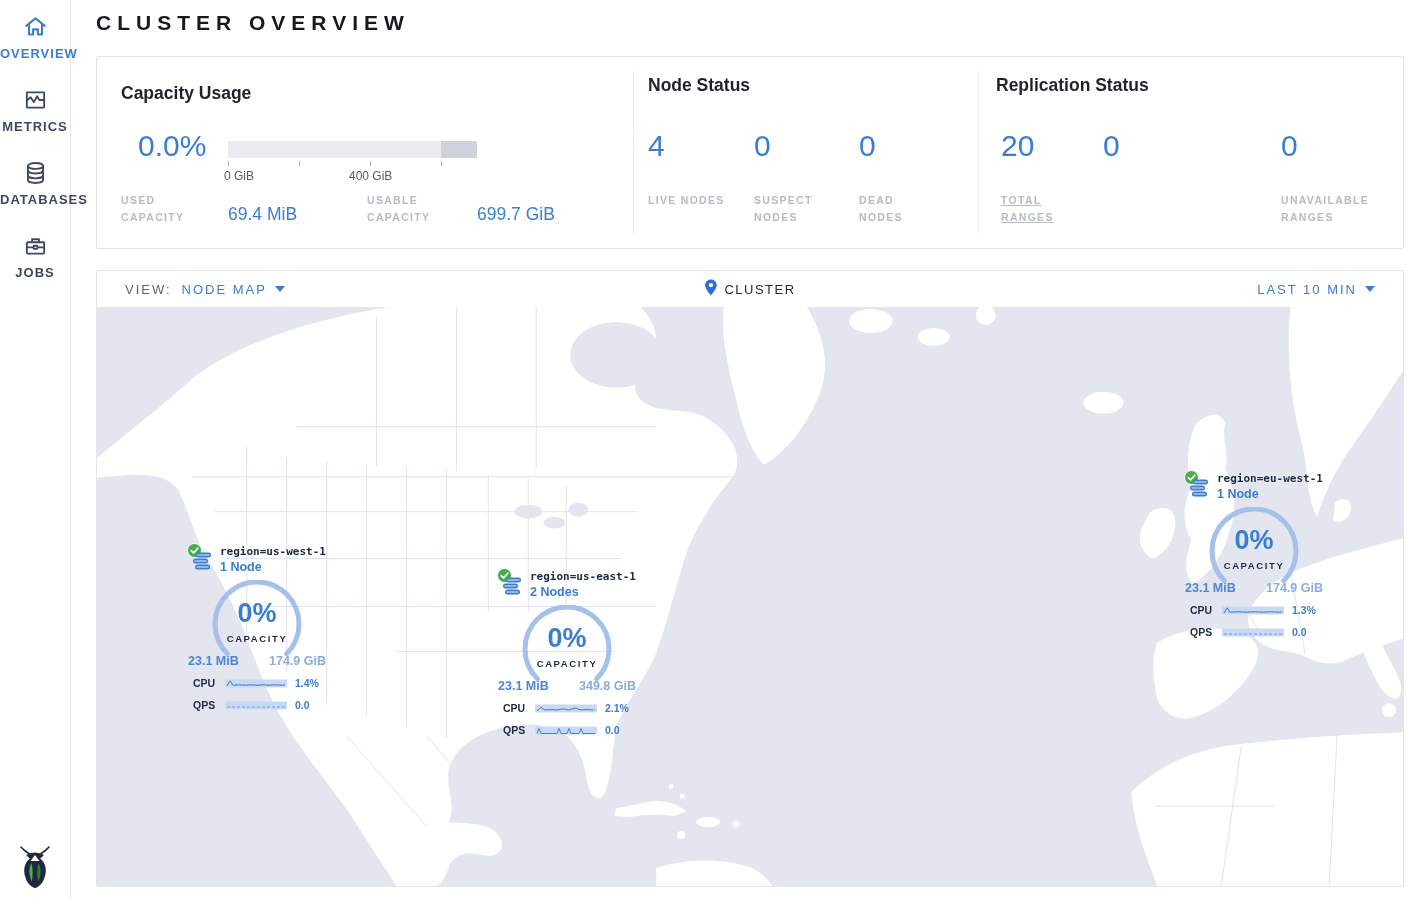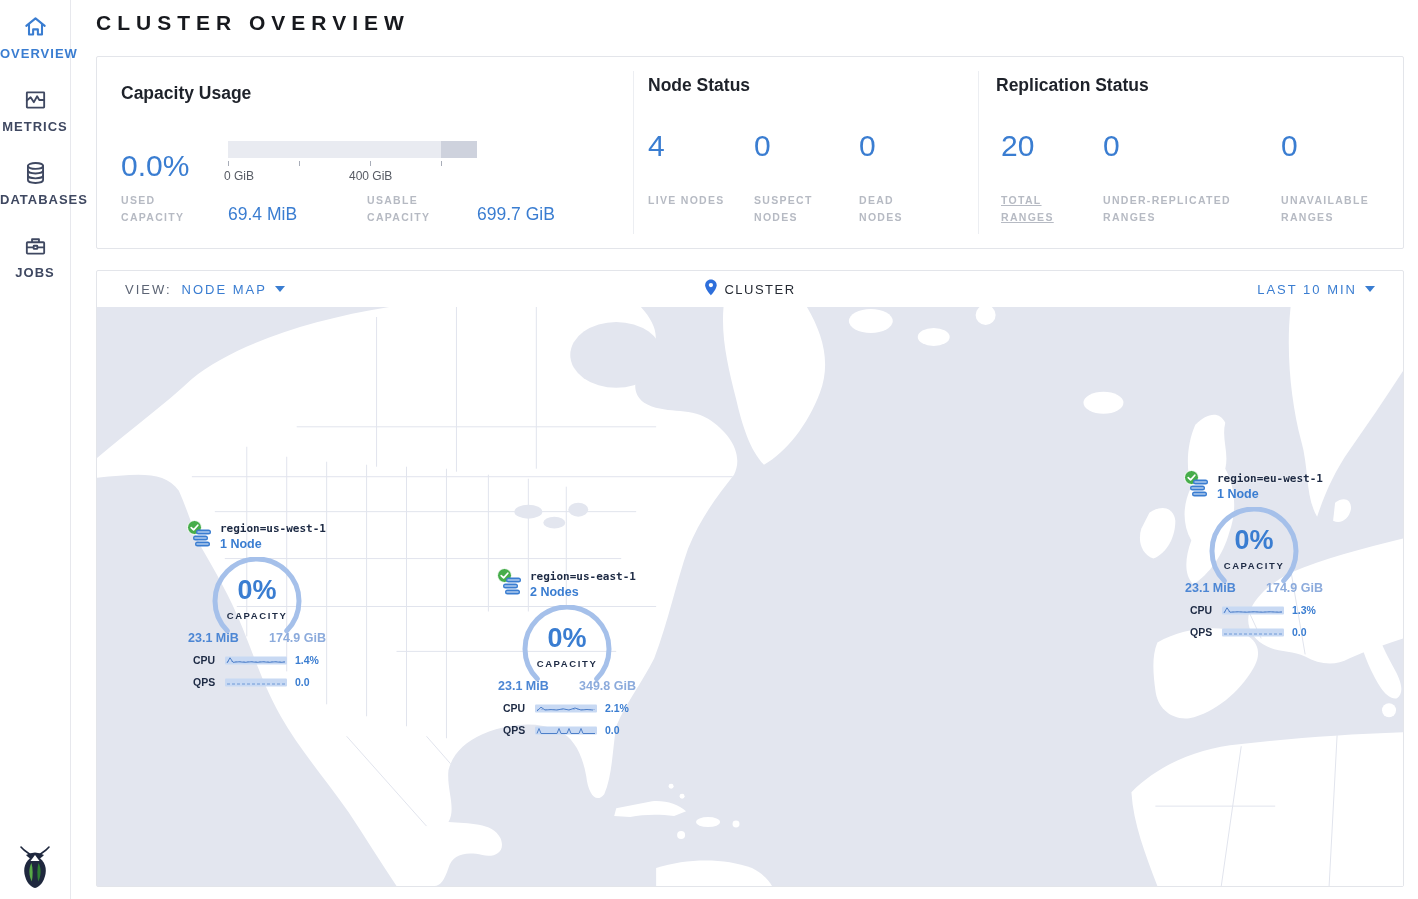--- a/index.html
+++ b/index.html
@@ -71,21 +71,21 @@
   .g-cap { position:absolute; left:0; right:0; top:53px; text-align:center;
     font-size:9.5px; font-weight:700; letter-spacing:1.6px; color:#1d2a44; }
   .m-vals { display:flex; justify-content:space-between; margin-top:-10px; padding:0 1px; }
   .m-used { font-size:12.5px; font-weight:700; color:#4c86d4; }
   .m-total { font-size:12.5px; font-weight:700; color:#8cabdc; }
   .m-row { display:flex; align-items:center; margin-top:6px; padding-left:6px; }
   .m-row + .m-row { margin-top:4px; }
   .m-metric { width:32px; font-size:10.5px; font-weight:700; color:#1d2a44; }
   .m-spark { flex:0 0 62px; margin-right:8px; }
   .m-mval { font-size:10.5px; font-weight:700; color:#3a7dd1; }
-  .marker-west { left:90px;  top:213px; }
+  .marker-west { left:90px;  top:236px; }
   .marker-east { left:400px; top:261px; }
   .marker-eu   { left:1087px; top:163px; }
 </style>
 </head>
 <body>
 
 <aside class="sidebar">
   <div class="nav-item active">
     <span>
       <svg width="27" height="26" viewBox="0 0 24 24" fill="none" stroke="#3a7dd1" stroke-width="1.9" stroke-linejoin="round" stroke-linecap="round">
@@ -140,21 +140,21 @@
   </div>
 </aside>
 
 <div class="main">
 
   <h1 class="page-title">CLUSTER OVERVIEW</h1>
 
   <section class="summary">
 
     <div class="abs sec-title" style="left:24px; top:26px;">Capacity Usage</div>
-    <div class="abs big-num" style="left:24px; top:72px;margin-top:20px;">0.0%</div>
+    <div class="abs big-num" style="left:41px; top:72px;">0.0%</div>
     <div class="abs cap-bar">
         <div class="dark"></div>
       </div>
     <div class="abs tick" style="left:131px;"></div>
     <div class="abs tick" style="left:202px;"></div>
     <div class="abs tick" style="left:273px;"></div>
     <div class="abs tick" style="left:344px;"></div>
     <div class="abs tick-lbl" style="left:127px;">0 GiB</div>
     <div class="abs tick-lbl" style="left:252px;">400 GiB</div>
     <div class="abs gray-lbl" style="left:24px; top:135px; width:92px;">USED CAPACITY</div>
@@ -172,21 +172,20 @@
     <div class="abs gray-lbl" style="left:657px; top:135px; width:80px;">SUSPECT NODES</div>
     <div class="abs gray-lbl" style="left:762px; top:135px; width:80px;">DEAD NODES</div>
 
     <div class="abs v-div" style="left:881px;"></div>
 
     <div class="abs sec-title" style="left:899px; top:18px;">Replication Status</div>
     <div class="abs big-num" style="left:904px; top:72px;">20</div>
     <div class="abs big-num" style="left:1006px; top:72px;">0</div>
     <div class="abs big-num" style="left:1184px; top:72px;">0</div>
     <div class="abs gray-lbl" style="left:904px; top:135px; width:80px;text-decoration:underline;">TOTAL RANGES</div>
-    <div class="abs gray-lbl" style="left:1006px; top:135px; width:160px;">UNDER-REPLICATED RANGES</div>
     <div class="abs gray-lbl" style="left:1184px; top:135px; width:110px;">UNAVAILABLE RANGES</div>
   </section>
 
   <section class="map-panel">
     <div class="toolbar">
       <div class="tb-left">
         <span class="tb-view">VIEW:</span>
         <span class="tb-link">
           <span>NODE MAP</span>
           <span class="caret"></span>

